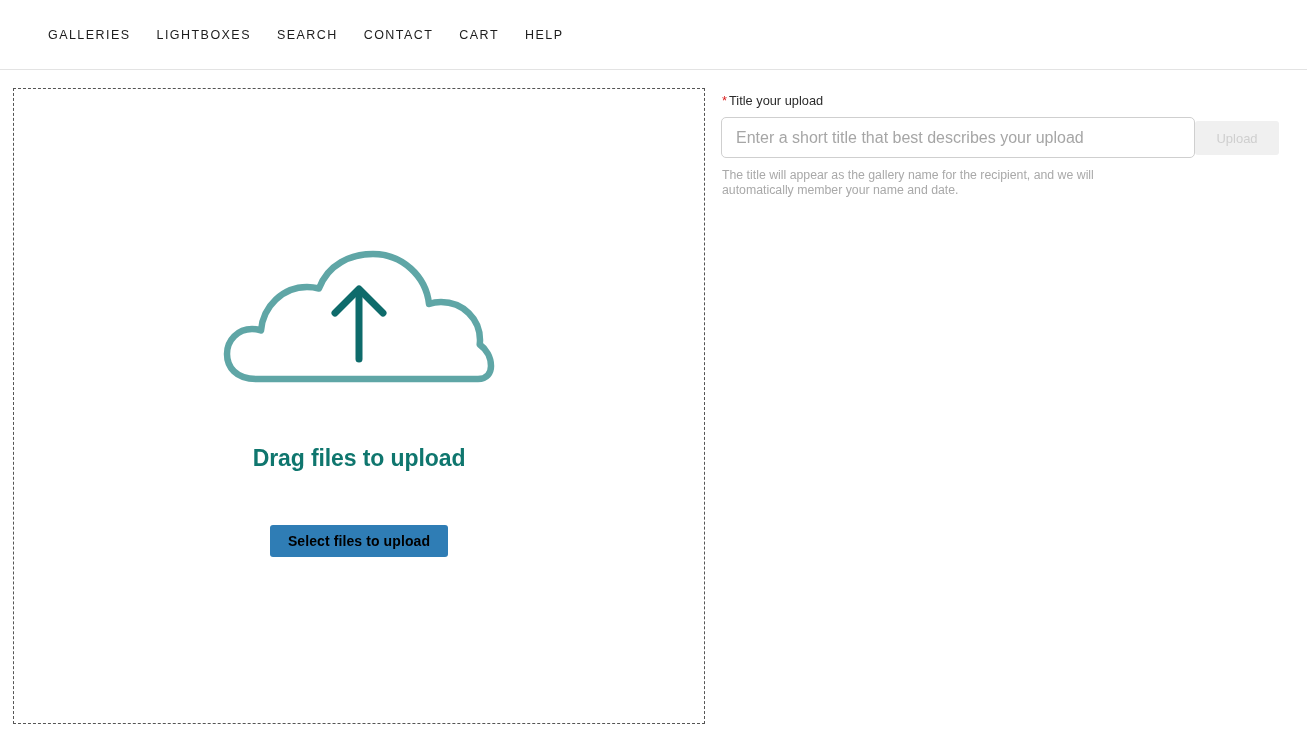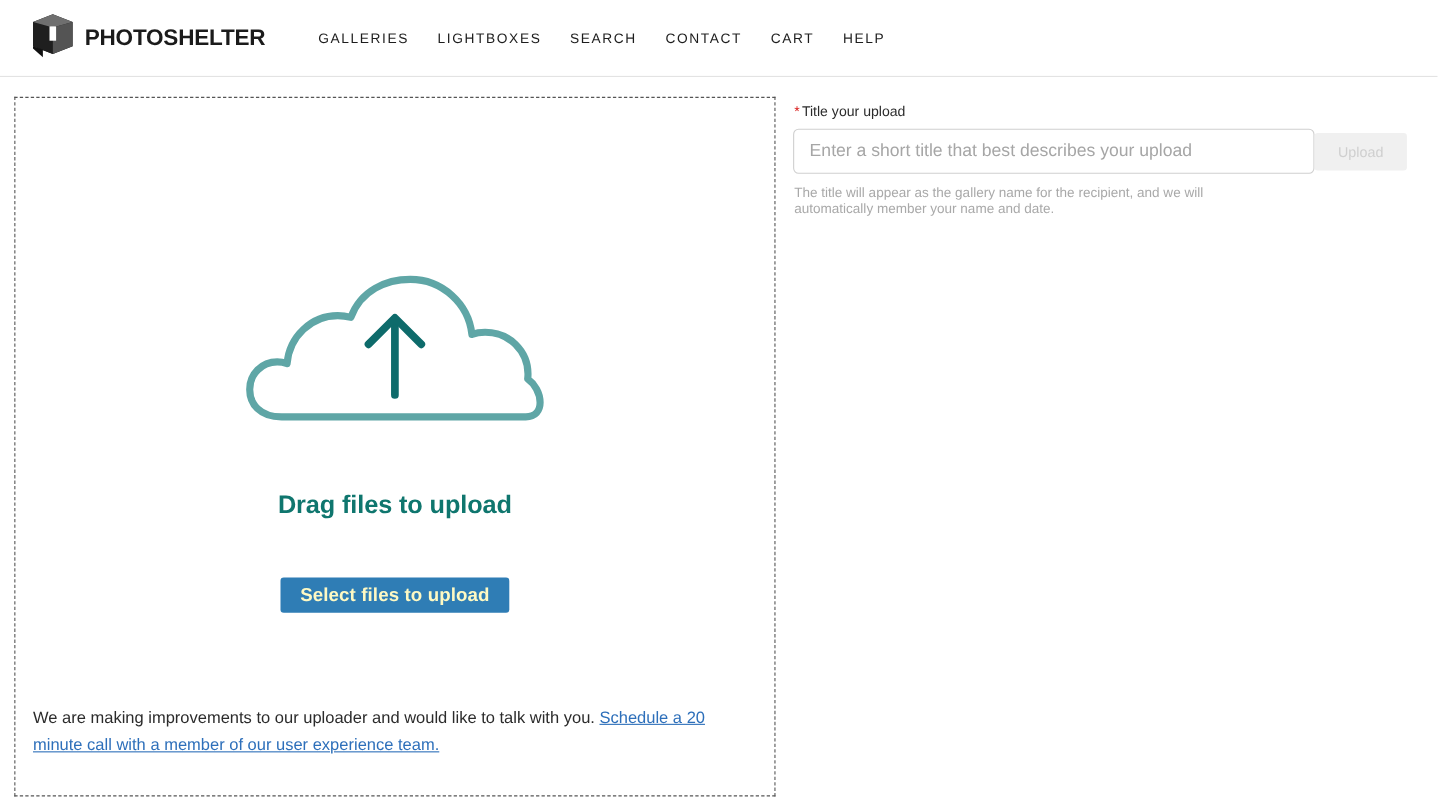--- a/index.html
+++ b/index.html
@@ -112,26 +112,26 @@
   .drop-title {
     margin-top: 56px;
     font-size: 23px;
     font-weight: bold;
     color: #0f766e;
     letter-spacing: -0.1px;
   }
   .select-btn {
     margin-top: 53px;
     background: #2f7db5;
-    color: #fef9c3;
+    color: #000000;
     border: none;
     border-radius: 3px;
     padding: 0 18px;
     height: 32px;
-    font-size: 17px;
+    font-size: 14px;
     font-weight: bold;
     font-family: "Liberation Sans", sans-serif;
     cursor: pointer;
     letter-spacing: 0.1px;
   }
 
   .dz-notice {
     position: absolute;
     left: 16px;
     right: 16px;
@@ -199,33 +199,20 @@
     font-size: 12.3px;
     line-height: 14.5px;
     color: #a9a9a9;
   }
 </style>
 </head>
 <body>
 
 <header class="site-header">
 
-  <a class="brand" href="#">
-    <span class="brand-mark">
-      <svg width="40" height="42" viewBox="0 0 40 42">
-        <polygon points="2,9 20,2 38,9 38,31 20,38 2,31" fill="#111111"></polygon>
-        <polygon points="2,9 20,14 20,38 2,31" fill="#1f1f1f"></polygon>
-        <polygon points="20,14 38,9 38,31 20,38" fill="#545454"></polygon>
-        <polygon points="2,9 20,2 38,9 20,14" fill="#6f6f6f"></polygon>
-        <rect x="17" y="13" width="6" height="13" fill="#ffffff"></rect>
-        <polygon points="2,31 11,34 11,41 2,33" fill="#111111"></polygon>
-      </svg>
-    </span>
-    <span class="brand-word">PHOTOSHELTER</span>
-  </a>
 
   <nav class="main-nav">
     <a class="nav-link" href="#">GALLERIES</a>
     <a class="nav-link" href="#">LIGHTBOXES</a>
     <a class="nav-link" href="#">SEARCH</a>
     <a class="nav-link" href="#">CONTACT</a>
     <a class="nav-link" href="#">CART</a>
     <a class="nav-link" href="#">HELP</a>
   </nav>
 
@@ -258,23 +245,20 @@
         </g>
       </svg>
     </div>
 
     <div class="drop-title">Drag files to upload</div>
 
     <button class="select-btn">Select files to upload</button>
 
   </div>
 
-  <p class="dz-notice">
-    <span>We are making improvements to our uploader and would like to talk with you. </span><a href="#">Schedule a 20 minute call with a member of our user experience team.</a>
-  </p>
 
 </section>
 
 <aside class="side-panel">
 
   <div class="field-label"><span class="req-star">*</span><span>Title your upload</span></div>
 
   <div class="field-row">
     <input class="title-input" type="text" placeholder="Enter a short title that best describes your upload" style="">
     <button class="upload-btn" disabled="">Upload</button>

